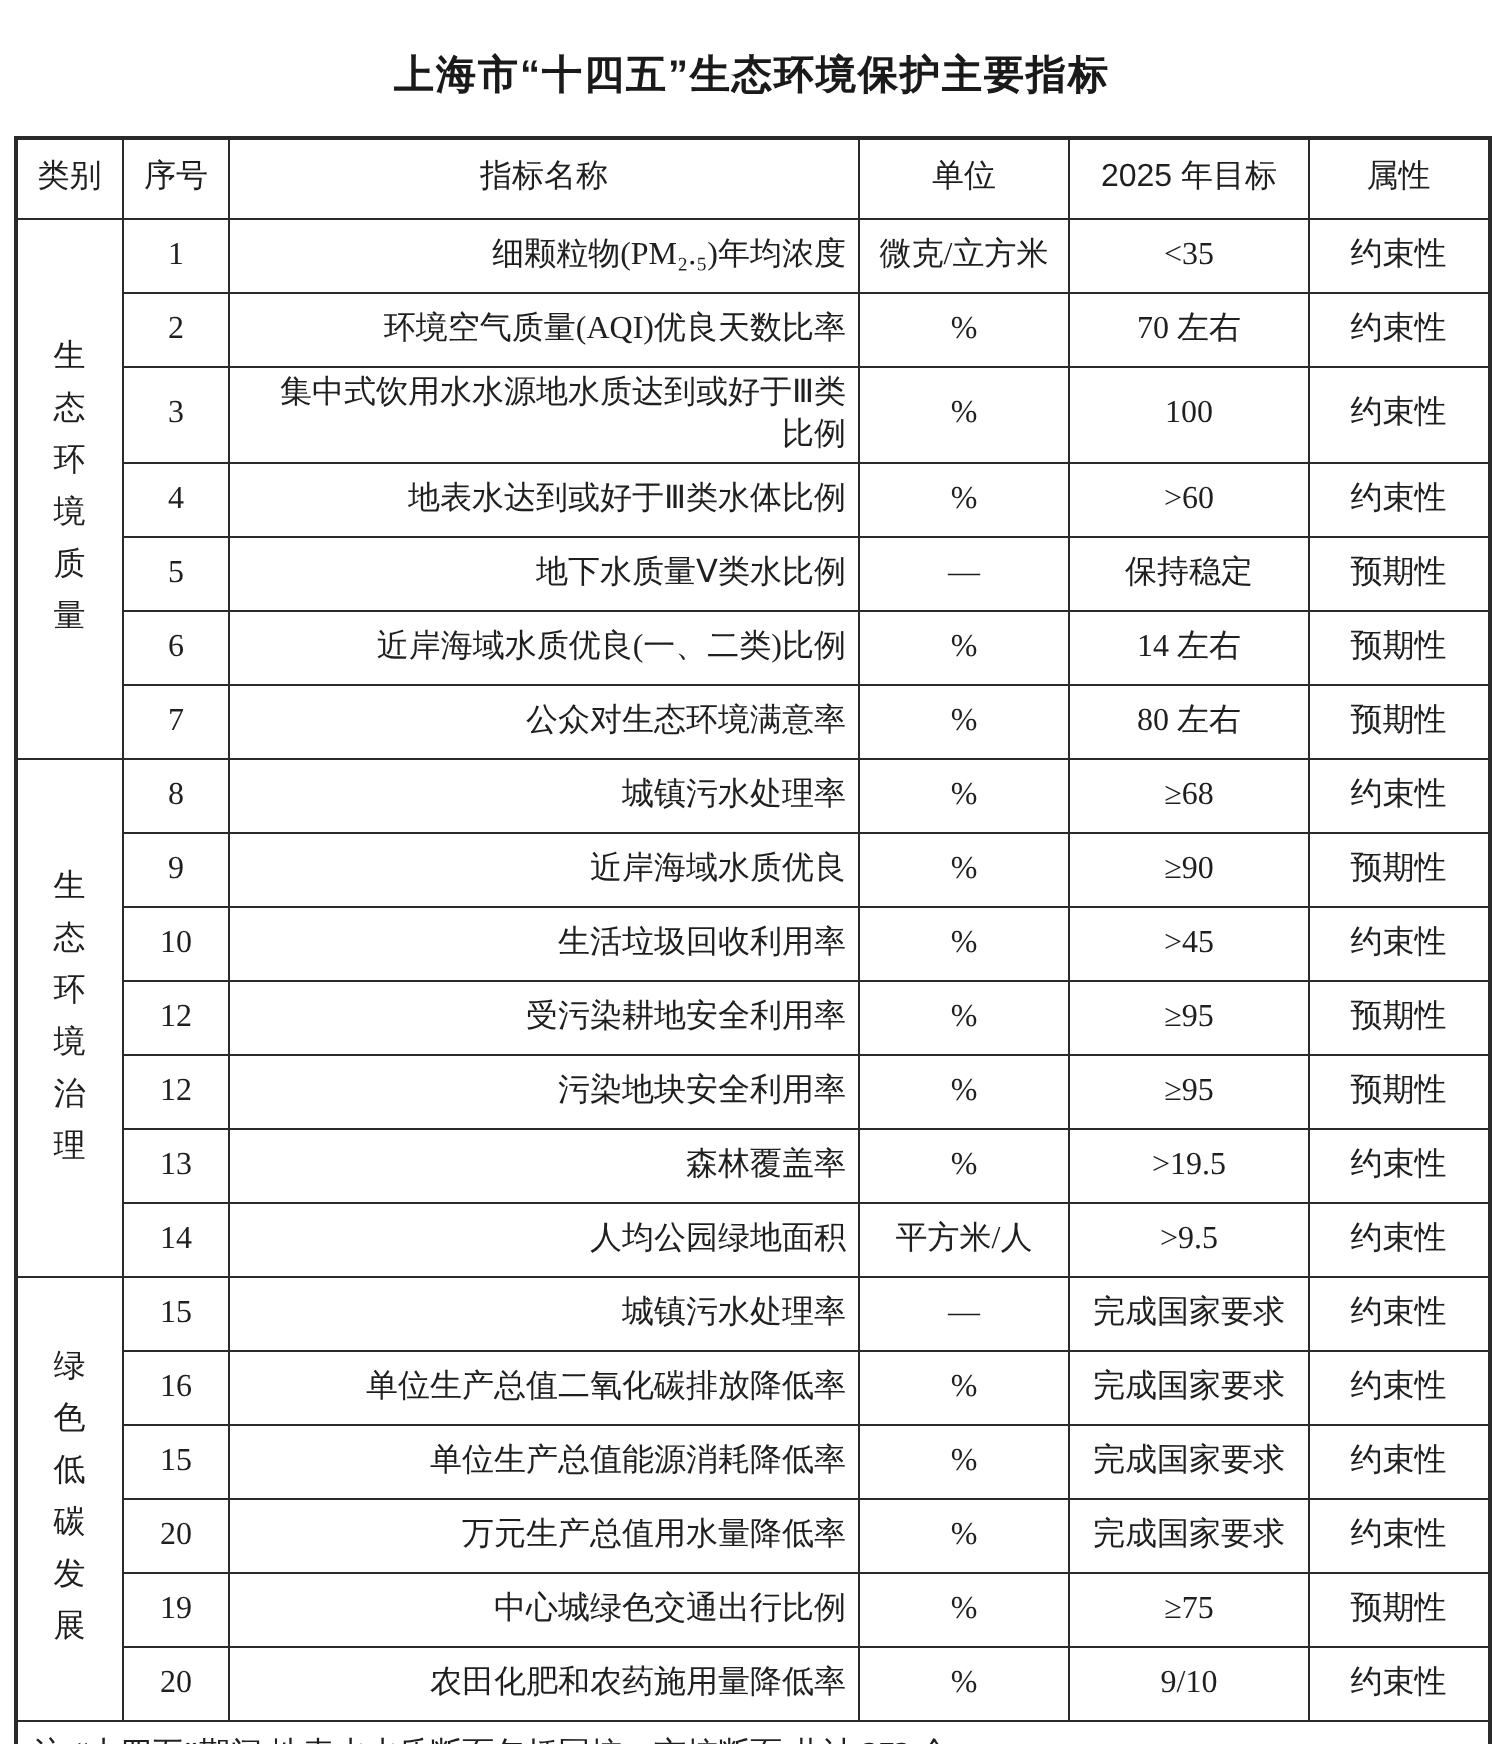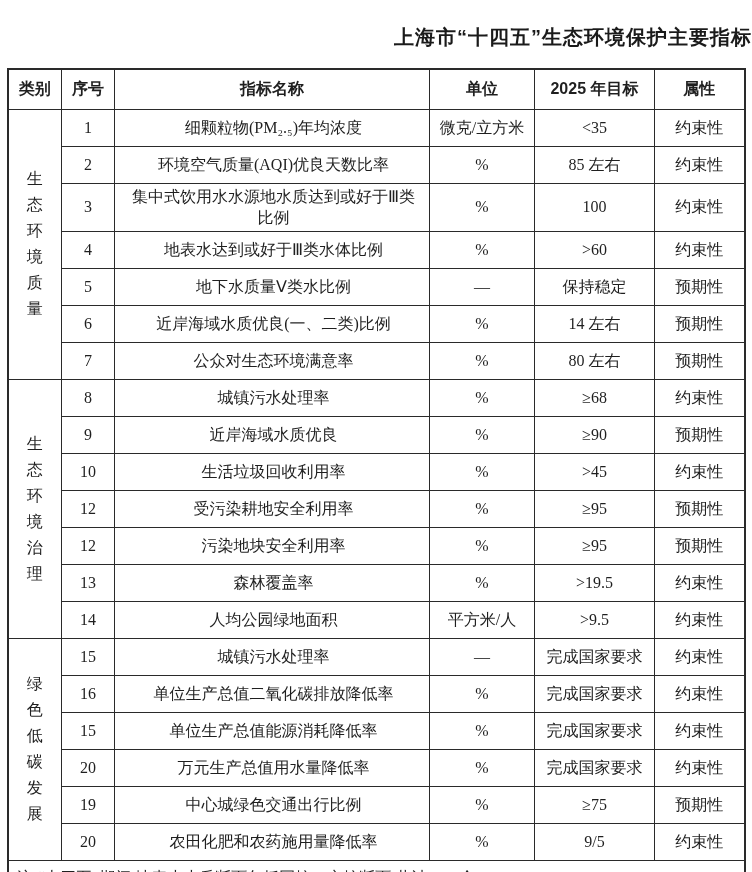--- a/index.html
+++ b/index.html
@@ -11,21 +11,21 @@
     color: #1f1f1f;
     overflow: hidden;
   }
   .page {
     width: 752px;
     height: 872px;
     background: #ffffff;
     padding-top: 24px;
   }
   .doc-title {
-    text-align: right;
+    text-align: center;
     font-family: "Liberation Sans", sans-serif;
     font-weight: bold;
     font-size: 20px;
     letter-spacing: 1px;
     color: #1a1a1a;
   }
   table.indicators {
     border-collapse: collapse;
     table-layout: fixed;
     width: 737px;
@@ -36,33 +36,33 @@
     border: 1px solid #2a2a2a;
     text-align: center;
     vertical-align: middle;
     font-size: 16px;
     line-height: 1.35;
     padding: 2px 4px;
     color: #1f1f1f;
   }
   .indicators thead th {
     font-family: "Liberation Sans", sans-serif;
-    font-weight: bold;
+    font-weight: normal;
     font-size: 16px;
     height: 40px;
   }
   .indicators tbody td { height: 37px; }
   td.cat-cell {
     white-space: pre-line;
     line-height: 1.62;
     letter-spacing: 0;
     padding: 4px 2px;
   }
   td.name-cell {
-    text-align: center;
+    text-align: right;
     padding-left: 9px;
     padding-right: 6px;
   }
   td.note-cell {
     text-align: left;
     height: 30px;
     padding: 6px 8px 7px 8px;
     font-size: 16px;
   }
 </style>
@@ -102,21 +102,21 @@
           <td class="no-cell">1</td>
           <td class="name-cell">细颗粒物(PM₂.₅)年均浓度</td>
           <td class="unit-cell">微克/立方米</td>
           <td class="target-cell">&lt;35</td>
           <td class="attr-cell">约束性</td>
         </tr>
         <tr>
           <td class="no-cell">2</td>
           <td class="name-cell">环境空气质量(AQI)优良天数比率</td>
           <td class="unit-cell">%</td>
-          <td class="target-cell">85 左右</td>
+          <td class="target-cell">70 左右</td>
           <td class="attr-cell">约束性</td>
         </tr>
         <tr>
           <td class="no-cell">3</td>
           <td class="name-cell">集中式饮用水水源地水质达到或好于Ⅲ类比例</td>
           <td class="unit-cell">%</td>
           <td class="target-cell">100</td>
           <td class="attr-cell">约束性</td>
         </tr>
         <tr>
@@ -240,21 +240,21 @@
           <td class="no-cell">19</td>
           <td class="name-cell">中心城绿色交通出行比例</td>
           <td class="unit-cell">%</td>
           <td class="target-cell">≥75</td>
           <td class="attr-cell">预期性</td>
         </tr>
         <tr>
           <td class="no-cell">20</td>
           <td class="name-cell">农田化肥和农药施用量降低率</td>
           <td class="unit-cell">%</td>
-          <td class="target-cell">9/5</td>
+          <td class="target-cell">9/10</td>
           <td class="attr-cell">约束性</td>
         </tr>
       </tbody>
     <tfoot>
       <tr>
         <td class="note-cell" colspan="6">注:“十四五”期间,地表水水质断面包括国控、市控断面,共计 273 个。</td>
       </tr>
     </tfoot>
   </table>
 </div>

